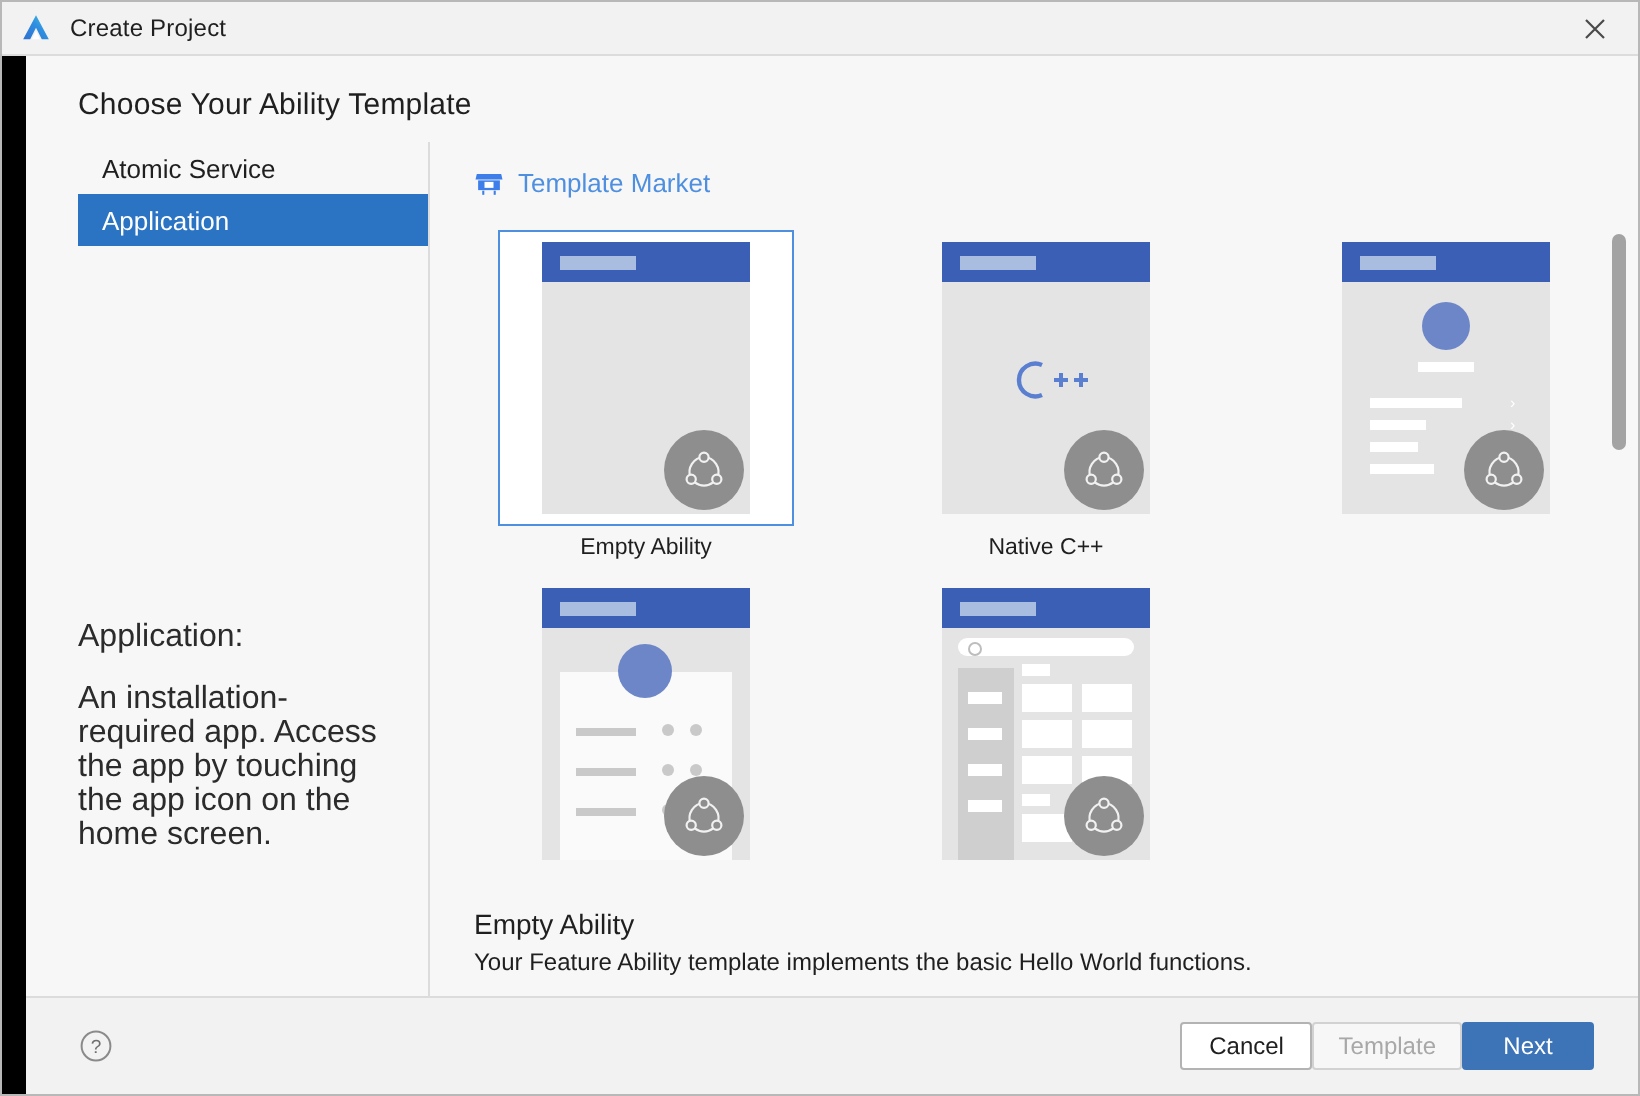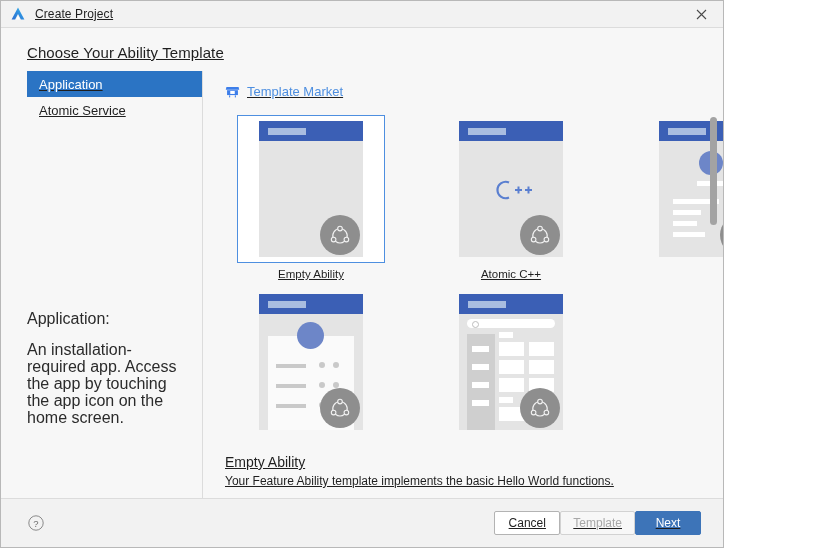--- a/index.html
+++ b/index.html
@@ -10,28 +10,27 @@
   body {
     width: 820px;
     height: 548px;
     font-family: "Liberation Sans", sans-serif;
     font-size: 12px;
     color: #1f1f1f;
     overflow: hidden;
   }
   #app {
     position: relative;
-    width: 724px;
+    width: 820px;
     height: 548px;
     box-sizing: border-box;
     border: 1px solid #b8b8b8;
     background: #000000;
     display: flex;
     flex-direction: column;
-    text-decoration: underline;
   }
 
   
   .titlebar {
     height: 26px;
     min-height: 26px;
     background: #f2f2f2;
     border-bottom: 1px solid #dcdcdc;
     display: flex;
     align-items: center;
@@ -66,20 +65,21 @@
   .win-close svg { display:block; }
 
   
   .dialog-body {
     flex: 1 1 auto;
     position: relative;
     background: #f7f7f7;
     display: flex;
     flex-direction: column;
     min-height: 0;
+    margin-left: 12px;
   }
   .heading {
     font-size: 15px;
     color: #1f1f1f;
     padding: 16px 0 10px 26px;
     letter-spacing: 0.1px;
   }
 
   .content-row {
     flex: 1 1 auto;
@@ -379,25 +379,25 @@
   </div>
 
   <div class="dialog-body">
 
     <div class="heading">Choose Your Ability Template</div>
 
     <div class="content-row">
 
       <div class="left-pane">
         <div class="cat-list">
+          <div class="cat-item">
+            <span>Atomic Service</span>
+          </div>
           <div class="cat-item selected">
             <span>Application</span>
-          </div>
-          <div class="cat-item">
-            <span>Atomic Service</span>
           </div>
         </div>
         <div class="left-desc">
           <div class="lead">Application:</div>
           <div>An installation-required app. Access the app by touching the app icon on the home screen.</div>
         </div>
       </div>
 
       <div class="right-pane">
 
@@ -457,21 +457,21 @@
                       <path d="M13 6.5 A7.5 7.5 0 0 0 6.3 16.8" fill="none" stroke="#f1f1f1" stroke-width="1.1"></path>
                       <path d="M13 6.5 A7.5 7.5 0 0 1 19.7 16.8" fill="none" stroke="#f1f1f1" stroke-width="1.1"></path>
                       <path d="M8.4 19.2 A7.5 7.5 0 0 0 17.6 19.2" fill="none" stroke="#f1f1f1" stroke-width="1.1"></path>
                       <circle cx="13" cy="6.6" r="2.3" fill="#8e8e8e" stroke="#f1f1f1" stroke-width="1.1"></circle>
                       <circle cx="6.6" cy="17.6" r="2.3" fill="#8e8e8e" stroke="#f1f1f1" stroke-width="1.1"></circle>
                       <circle cx="19.4" cy="17.6" r="2.3" fill="#8e8e8e" stroke="#f1f1f1" stroke-width="1.1"></circle>
                     </svg>
                   </div>
                 </div>
               </div>
-              <div class="card-label">Atomic C++</div>
+              <div class="card-label">Native C++</div>
             </div>
 
 
             <div class="card">
               <div class="card-frame">
                 <div class="thumb">
                   <div class="tbar">
                       <div class="pill"></div>
                     </div>
                   <div class="mock avatar-circle" style="left:40px;top:30px;width:24px;height:24px;"></div>

